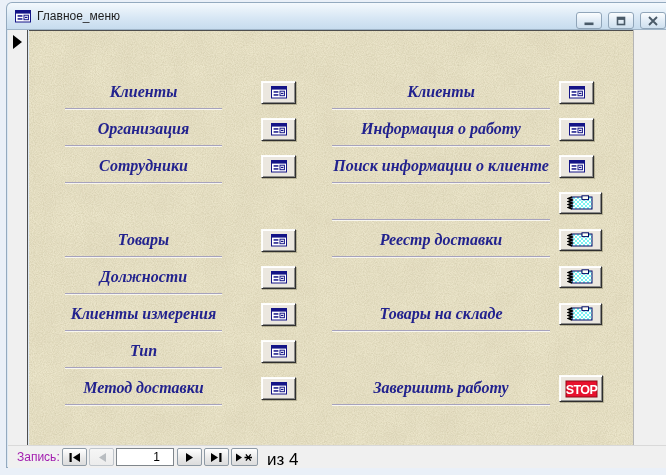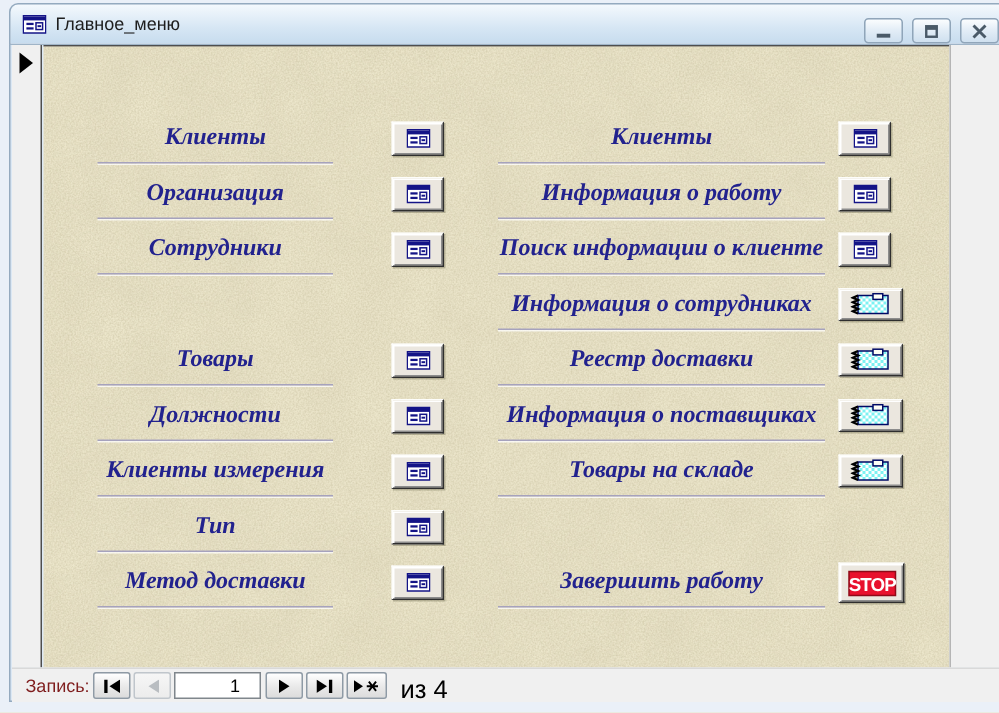--- a/index.html
+++ b/index.html
@@ -79,21 +79,21 @@
   .left .btn3d{left:196px;}
   .right .btn3d{left:227px;}
   .w35{width:35px;height:23px;}
   .w43{width:43px;height:22px;}
   .wstop{width:44px;height:27px;top:0;}
   
   .navbar{
     position:absolute;left:1px;right:1px;top:415px;height:22px;
     background:#f0f0f0;border-top:1px solid #d9d9d9;
   }
-  .nav-label{position:absolute;left:9px;top:4px;font-size:12px;color:#7f1d1d;}
+  .nav-label{position:absolute;left:9px;top:4px;font-size:12px;color:#a21caf;}
   .navbtn{
     position:absolute;top:2px;width:25px;height:18px;padding:0;margin:0;cursor:default;
     border:1px solid #8e9aa5;border-radius:2px;
     background:linear-gradient(#ffffff,#e9e9e9 55%,#dcdcdc);
     display:flex;align-items:center;justify-content:center;
   }
   .navbtn.disabled{background:linear-gradient(#f6f6f6,#ececec);border-color:#c0c6cc;}
   .nb-first{left:54px}.nb-prev{left:81px}.nb-next{left:169px}.nb-last{left:196px}.nb-new{left:223px;width:27px}
   .recbox{
     position:absolute;left:108px;top:2px;width:58px;height:18px;box-sizing:border-box;
@@ -298,45 +298,40 @@
           <div class="ul"></div>
           </div>
         <button class="btn3d w35">
           <svg width="16" height="13" viewBox="0 0 16 13">
               <use href="#ic-form"></use>
             </svg>
           </button>
       </div>
       <div class="row right r3">
         <div class="lblwrap">
-          <span class="mlabel">Информация о сотрудниках</span>
           <div class="ul"></div>
           </div>
         <button class="btn3d w43">
           <svg width="27" height="16" viewBox="0 0 27 16">
               <use href="#ic-report"></use>
             </svg>
           </button>
       </div>
       <div class="row right r4">
         <div class="lblwrap">
           <span class="mlabel">Реестр доставки</span>
           <div class="ul"></div>
           </div>
         <button class="btn3d w43">
           <svg width="27" height="16" viewBox="0 0 27 16">
               <use href="#ic-report"></use>
             </svg>
           </button>
       </div>
       <div class="row right r5">
-        <div class="lblwrap">
-          <span class="mlabel">Информация о поставщиках</span>
-          <div class="ul"></div>
-          </div>
         <button class="btn3d w43">
           <svg width="27" height="16" viewBox="0 0 27 16">
               <use href="#ic-report"></use>
             </svg>
           </button>
       </div>
       <div class="row right r6">
         <div class="lblwrap">
           <span class="mlabel">Товары на складе</span>
           <div class="ul"></div>

